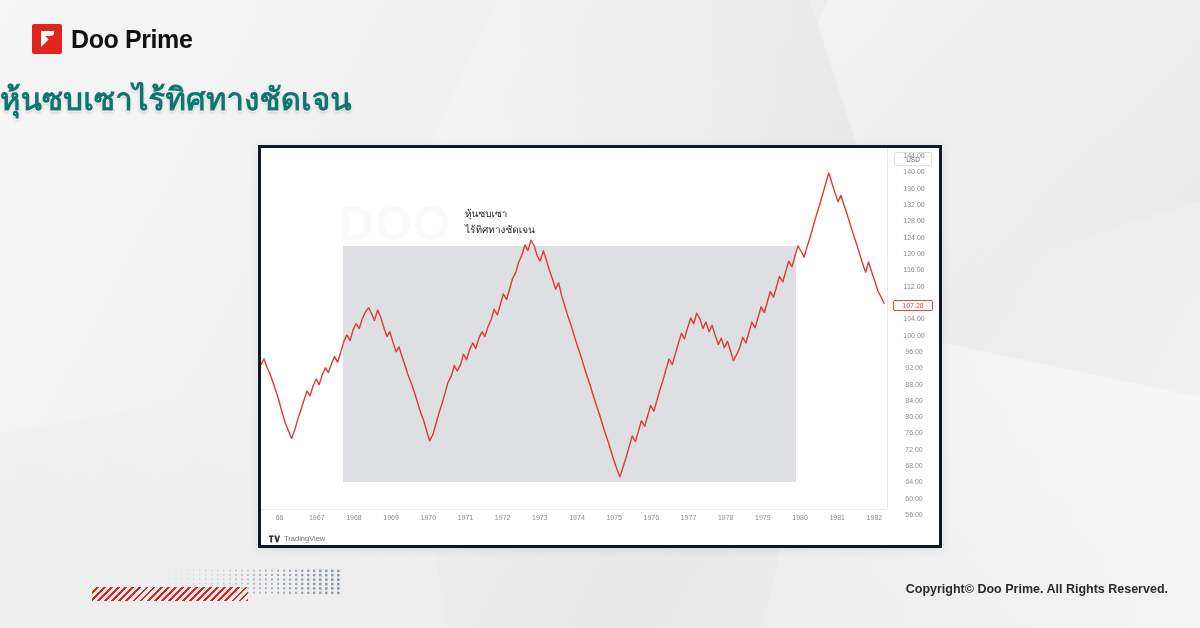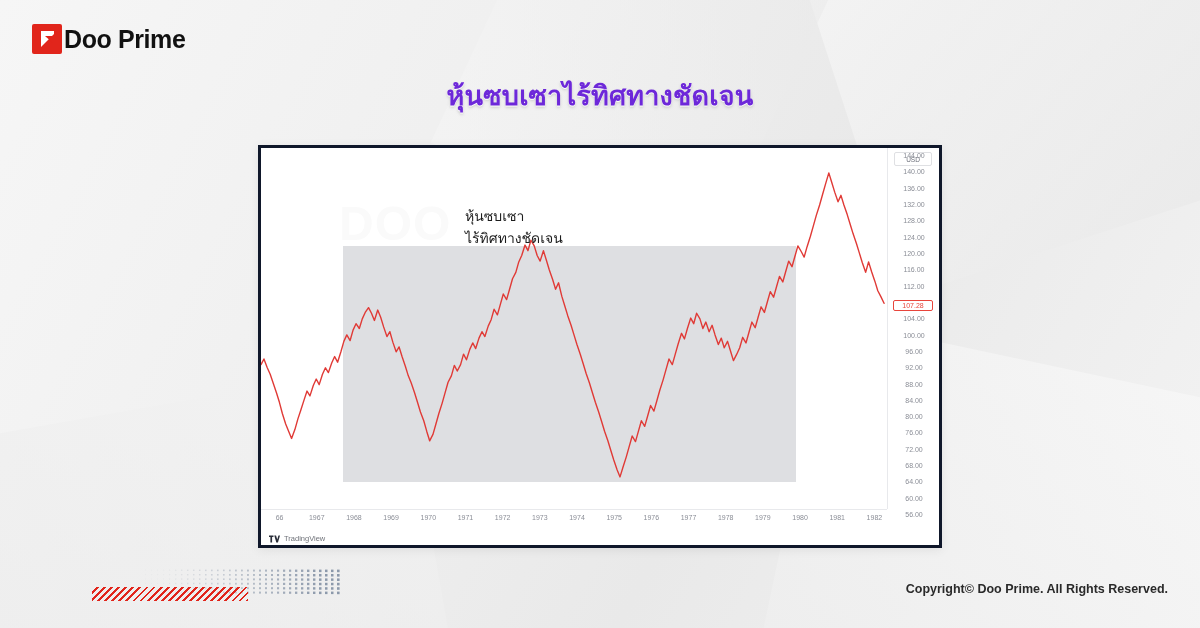--- a/index.html
+++ b/index.html
@@ -23,31 +23,31 @@
         background:linear-gradient(30deg,#ededed,#f8f8f8);
         transform:rotate(12deg); opacity:.8; }
   .f4 { bottom:-180px; left:-120px; width:560px; height:400px;
         background:linear-gradient(210deg,#f2f2f2,#e9e9e9);
         transform:rotate(-10deg); opacity:.7; }
   .f5 { top:-80px; left:40%; width:300px; height:300px;
         background:linear-gradient(60deg,#f5f5f5,#eaeaea);
         transform:rotate(25deg); opacity:.6; }
 
   
-  .brand { position:absolute; top:24px; left:32px; display:flex; align-items:center; gap:2px; }
+  .brand { position:absolute; top:24px; left:32px; display:flex; align-items:center; gap:9px; }
   .brand-mark { width:30px; height:30px; background:#e1251b; position:relative; border-radius:2px; }
   .brand-mark .flag {
     position:absolute; left:8px; top:6px; width:15px; height:18px;
   }
   .brand-name { font-size:25px; font-weight:bold; color:#111; letter-spacing:-.4px; }
 
   
   .headline {
     position:absolute; top:74px; left:0; width:100%;
-    text-align:center; font-size:27px; font-weight:bold; color:#6d28d9;
+    font-size:31px; font-weight:bold; color:#0f766e;
     letter-spacing:.2px;
     text-shadow:0 1px 0 #ffffff, 0 2px 3px rgba(120,120,120,.35);
   }
 
   
   .chart-card {
     position:absolute; left:258px; top:145px; width:684px; height:403px;
     background:#ffffff; border:3px solid #0f172a;
     box-shadow:0 2px 10px rgba(0,0,0,.07);
   }
@@ -128,21 +128,21 @@
 <div class="headline">หุ้นซบเซาไร้ทิศทางชัดเจน</div>
 
 <div class="chart-card">
 
   <div class="plot-wrap">
     <div class="plot-watermark">DOO</div>
     <div class="highlight-band" id="highlight-band" style="left: 81.7882px; width: 453.553px; top: 97.8667px; height: 236.511px; background: rgb(222, 223, 226);"></div>
     <svg class="series-svg" id="series-svg" viewBox="0 0 632 367" preserveAspectRatio="none">
       <polyline id="series-path" fill="none" stroke="#e03a36" stroke-width="1.4" stroke-linejoin="round" stroke-linecap="round" vector-effect="non-scaling-stroke" points="0.00,220.20 2.97,214.49 6.32,223.46 9.29,229.99 12.27,238.96 15.61,248.74 18.59,258.53 21.56,269.95 24.91,280.55 27.88,287.89 30.86,295.23 34.20,286.26 37.18,275.66 40.15,266.69 43.50,256.08 46.47,247.11 49.44,252.01 52.79,241.40 55.76,234.88 58.74,240.59 62.08,229.99 65.06,223.46 68.03,228.36 71.38,218.57 74.35,212.04 77.33,217.75 80.67,207.15 83.65,196.55 86.62,190.02 89.97,195.73 92.94,185.13 95.92,178.61 99.26,183.50 102.24,173.71 105.21,167.19 108.56,162.30 111.53,168.00 114.50,175.34 117.85,164.74 120.82,172.08 123.80,181.87 127.14,191.66 130.12,186.76 133.09,197.36 136.44,207.15 139.41,202.26 142.39,212.04 145.73,221.83 148.71,231.62 151.68,238.96 155.03,248.74 158.00,258.53 160.97,268.32 164.32,277.29 167.29,287.89 170.27,297.68 173.61,291.15 176.59,280.55 179.56,269.95 182.91,259.35 185.88,248.74 188.86,238.14 192.20,231.62 195.18,221.02 198.15,226.72 201.50,220.20 204.47,209.60 207.44,215.31 210.79,204.70 213.76,198.18 216.74,203.89 220.08,193.29 223.06,186.76 226.03,191.66 229.38,181.05 232.35,174.53 235.33,163.93 238.67,169.64 241.65,159.03 244.62,148.43 247.97,154.14 250.94,143.54 253.92,132.94 257.26,126.41 260.24,115.81 263.21,109.28 266.56,98.68 269.53,104.39 272.50,93.79 275.85,99.50 278.82,109.28 281.80,114.99 285.14,104.39 288.12,114.18 291.09,123.96 294.44,133.75 297.41,143.54 300.39,137.01 303.73,150.88 306.71,160.66 309.68,170.45 313.03,180.24 316.00,190.02 318.97,199.81 322.32,209.60 325.29,219.38 328.27,229.17 331.61,238.96 334.59,248.74 337.56,258.53 340.91,268.32 343.88,278.10 346.86,287.89 350.20,297.68 353.18,307.46 356.15,317.25 359.50,327.04 362.47,334.38 365.44,324.59 368.79,313.99 371.76,303.39 374.74,292.78 378.08,298.49 381.06,287.89 384.03,277.29 387.38,283.00 390.35,272.40 393.33,261.79 396.67,267.50 399.65,256.90 402.62,246.30 405.97,235.70 408.94,225.09 411.92,214.49 415.26,220.20 418.24,209.60 421.21,199.00 424.56,188.39 427.53,194.10 430.50,183.50 433.85,172.90 436.82,178.61 439.80,168.00 443.14,173.71 446.12,183.50 449.09,176.98 452.44,186.76 455.41,180.24 458.39,190.02 461.73,199.81 464.71,193.29 467.68,203.07 471.03,196.55 474.00,206.34 476.97,216.12 480.32,209.60 483.29,203.07 486.27,192.47 489.61,198.18 492.59,187.58 495.56,176.98 498.91,182.68 501.88,172.08 504.86,161.48 508.20,167.19 511.18,156.59 514.15,145.98 517.50,151.69 520.47,141.09 523.44,130.49 526.79,136.20 529.76,125.60 532.74,114.99 536.08,120.70 539.06,110.10 542.03,99.50 545.38,105.21 548.35,110.92 551.33,100.31 554.67,89.71 557.65,79.11 560.62,68.51 563.97,57.90 566.94,47.30 569.92,36.70 573.26,25.28 576.24,35.07 579.21,44.86 582.56,54.64 585.53,48.12 588.50,57.90 591.85,67.69 594.82,77.48 597.80,87.26 601.14,97.05 604.12,106.84 607.09,116.62 610.44,126.41 613.41,115.81 616.39,125.60 619.73,135.38 622.71,145.17 625.68,150.88 629.03,157.89"></polyline>
     </svg>
-    <div style="position:absolute;left:204px;top:58px;font-size:14px;color:#1c1c1c;line-height:1.55;">
+    <div style="position:absolute;left:204px;top:58px;font-size:10px;color:#1c1c1c;line-height:1.55;">
       <div>หุ้นซบเซา</div>
       <div>ไร้ทิศทางชัดเจน</div>
     </div>
   </div>
 
   <div class="price-scale" id="price-scale">
     <div class="usd-badge">USD</div>
   <div class="tick" style="top: 4.15556px;">144.00</div>
       <div class="tick" style="top: 20.4667px;">140.00</div>
       <div class="tick" style="top: 36.7778px;">136.00</div>

